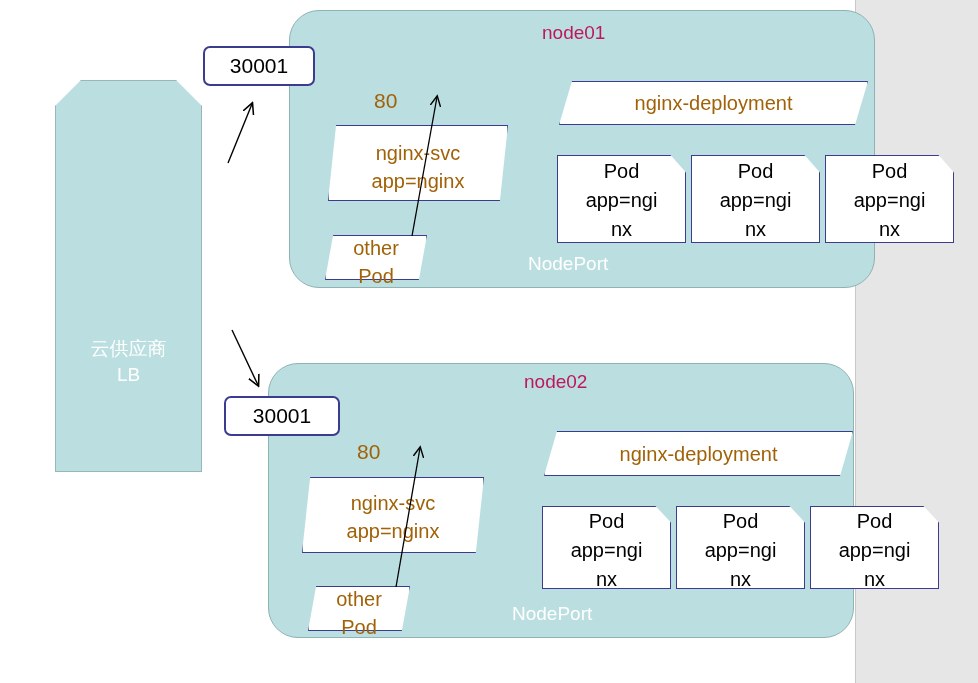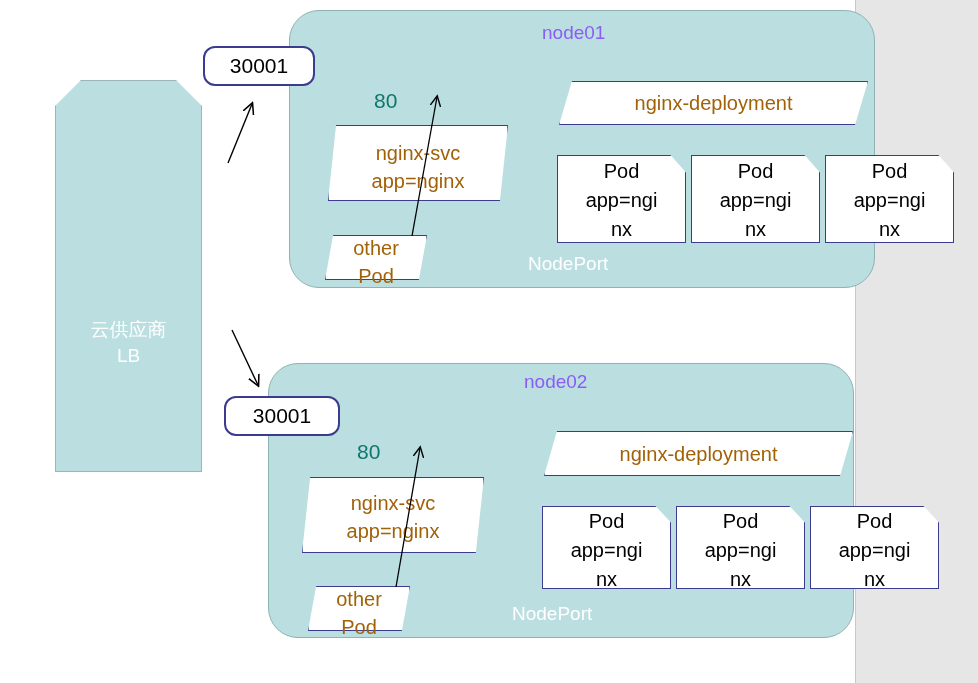--- a/index.html
+++ b/index.html
@@ -40,37 +40,37 @@
   
   .node-box{
     position:absolute;
     background:#bbdfe0;
     border:1px solid #8fb2b2;
     border-radius:30px;
     box-sizing:border-box;
   }
   .node-title{
     position:absolute;
-    color:#8b5cf6;
+    color:#be185d;
     font-size:19px;
     white-space:nowrap;
   }
   .nodeport-label{
     position:absolute;
     color:#ffffff;
     font-size:19px;
     white-space:nowrap;
   }
 
   
   .port-badge{
     position:absolute;
     background:#ffffff;
     border:2px solid #3b3b8f;
-    border-radius:12px;
+    border-radius:7px;
     box-sizing:border-box;
     display:flex;
     align-items:center;
     justify-content:center;
     font-size:21px;
     color:#000000;
   }
 
   
   .para{
@@ -119,40 +119,40 @@
     line-height:29px;
     color:#000000;
     white-space:pre-line;
     pointer-events:none;
   }
 
   
   .num-label{
     position:absolute;
     font-size:21px;
-    color:#0f766e;
+    color:#a16207;
     white-space:nowrap;
   }
 
   
   .arrow-layer{
     position:absolute;left:0;top:0;
     width:978px;height:683px;
     pointer-events:none;
   }
 </style>
 </head>
 <body>
 
 <div id="canvas">
 
   <div class="gray-band" style="left:855px;top:0;width:123px;height:683px;"></div>
 
   <div class="lb-shape" style="left:55px;top:80px;width:147px;height:392px;">
-    <div class="lb-label" style="top:236px;">云供应商
+    <div class="lb-label" style="top:255px;">云供应商
 LB</div>
   </div>
 
   <div class="node-box" style="left:289px;top:10px;width:586px;height:278px;"></div>
 
   <div class="node-title" style="left:542px;top:22px;">node01</div>
 
   <div class="nodeport-label" style="left:528px;top:253px;">NodePort</div>
 
   <div class="port-badge" style="left:203px;top:46px;width:112px;height:40px;">30001</div>

